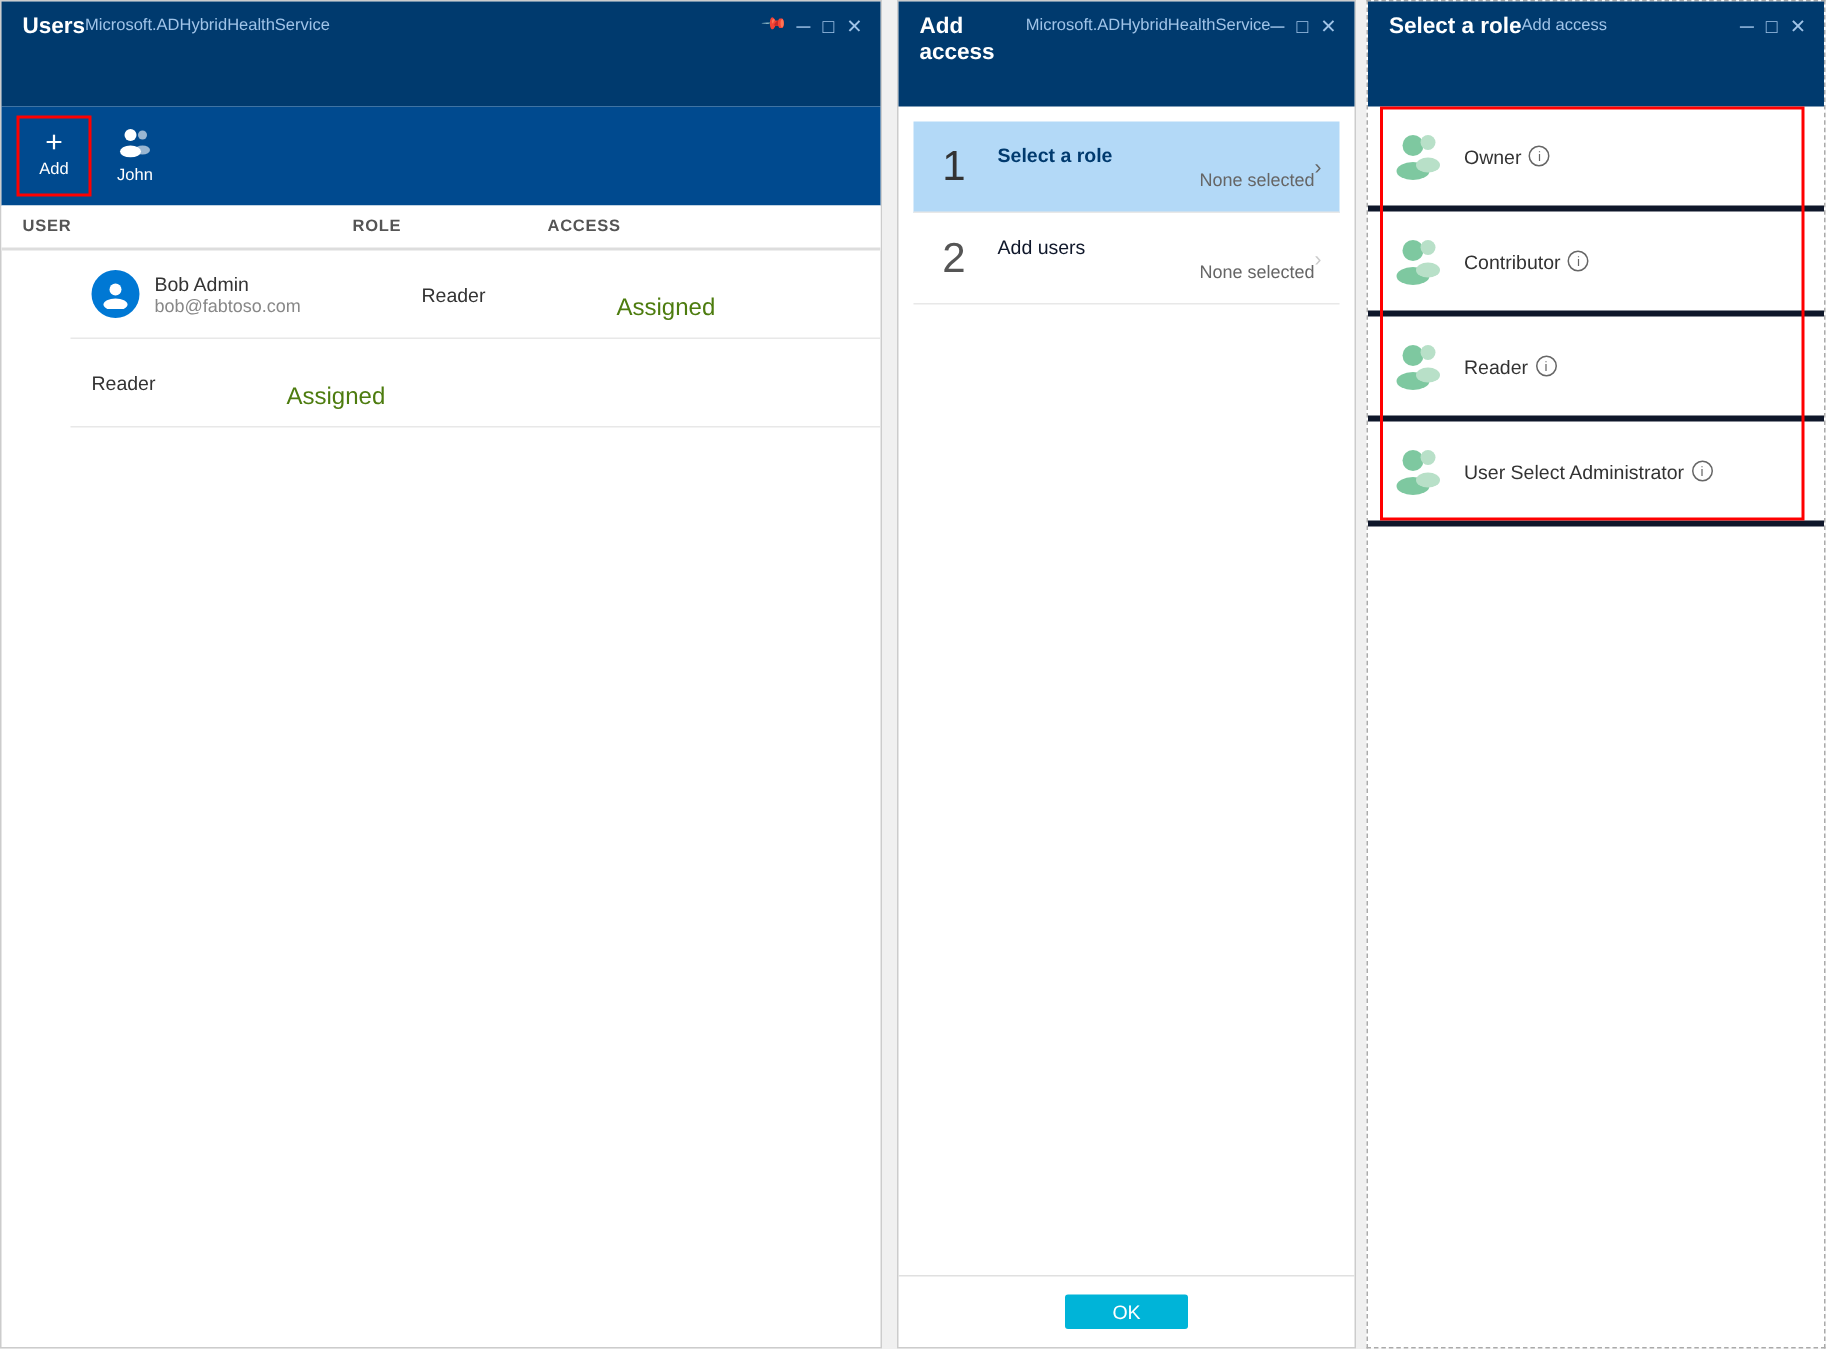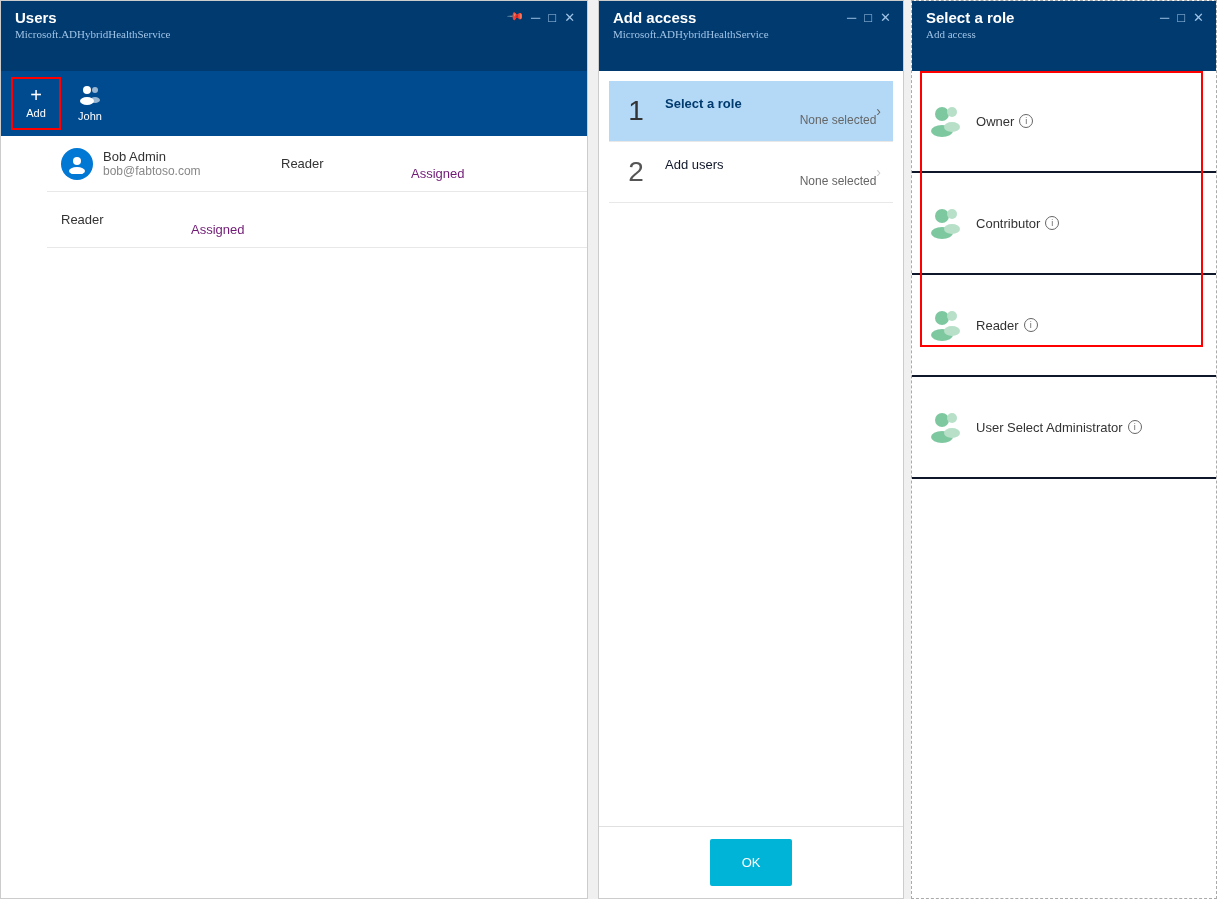--- a/index.html
+++ b/index.html
@@ -46,23 +46,23 @@
     .titlebar {
       background: #003a6e;
       color: white;
       padding: 8px 12px 8px 14px;
       display: flex;
       justify-content: space-between;
       align-items: flex-start;
       min-height: 70px;
     }
 
-    .titlebar-left { display: flex; flex-direction: column; justify-content: flex-start; }
+    .titlebar-left { display: flex; flex-direction: row; justify-content: flex-start; }
     .titlebar-title { font-size: 15px; font-weight: 600; }
-    .titlebar-subtitle { font-size: 11px; color: #a0c4e8; margin-top: 2px; font-family: Liberation Serif, serif; }
+    .titlebar-subtitle { font-size: 11px; color: #a0c4e8; margin-top: 2px; }
 
     .titlebar-controls { display: flex; gap: 8px; align-items: flex-start; padding-top: 2px; }
     .titlebar-controls span {
       color: #a0c4e8;
       font-size: 13px;
       cursor: pointer;
       line-height: 1;
     }
 
     
@@ -127,21 +127,21 @@
       margin-right: 10px;
       flex-shrink: 0;
     }
 
     .user-info { display: flex; flex-direction: column; }
     .user-name { font-size: 13px; color: #333; font-weight: 500; }
     .user-email { font-size: 12px; color: #888; }
 
     .cell-user { flex: 0 0 220px; display: flex; align-items: center; }
     .cell-role { flex: 0 0 130px; font-size: 13px; color: #333; }
-    .cell-access { flex: 1; font-size: 13px; color: #701a75; margin-top: 20px; }
+    .cell-access { flex: 1; font-size: 16px; color: #4d7c0f; margin-top: 20px; }
 
     
     .steps-container { padding: 10px; flex: 1; }
 
     .step-row {
       display: flex;
       align-items: center;
       padding: 14px 12px;
       border-bottom: 1px solid #e8e8e8;
       cursor: pointer;
@@ -171,35 +171,35 @@
       padding: 12px;
       border-top: 1px solid #e0e0e0;
       display: flex;
       justify-content: center;
     }
 
     .ok-btn {
       background: #00b4d8;
       color: white;
       border: none;
-      padding: 16px 32px;
+      padding: 4px 32px;
       font-size: 13px;
       font-weight: 500;
       cursor: pointer;
       border-radius: 2px;
     }
 
     
     .roles-list { flex: 1; overflow-y: auto; }
 
     .role-item {
       display: flex;
       align-items: center;
-      padding: 32px 16px;
-      border-bottom: 2px solid #0f172a;
+      padding: 15px 16px;
+      border-bottom: 4px solid #0f172a;
       cursor: pointer;
     }
 
     .role-icon {
       width: 36px;
       height: 36px;
       margin-right: 12px;
       flex-shrink: 0;
       position: relative;
     }
@@ -257,20 +257,25 @@
             <circle cx="8" cy="5" r="4" fill="white"></circle>
             <ellipse cx="8" cy="16" rx="7" ry="4" fill="white"></ellipse>
             <circle cx="16" cy="5" r="3" fill="rgba(255,255,255,0.6)"></circle>
             <ellipse cx="16" cy="15" rx="5" ry="3" fill="rgba(255,255,255,0.6)"></ellipse>
           </svg>
         </span>
         <span class="toolbar-btn-label">John</span>
       </div>
     </div>
 
+    <div class="table-header">
+      <div class="table-header-col col-user">USER</div>
+      <div class="table-header-col col-role">ROLE</div>
+      <div class="table-header-col col-access">ACCESS</div>
+    </div>
 
     <div class="table-body">
 
       <div class="table-row">
         <div class="cell-user">
           <div class="user-avatar">
             <svg width="20" height="20" viewBox="0 0 20 20" fill="none">
               <circle cx="10" cy="7" r="4" fill="white"></circle>
               <ellipse cx="10" cy="17" rx="8" ry="4" fill="white"></ellipse>
             </svg>

